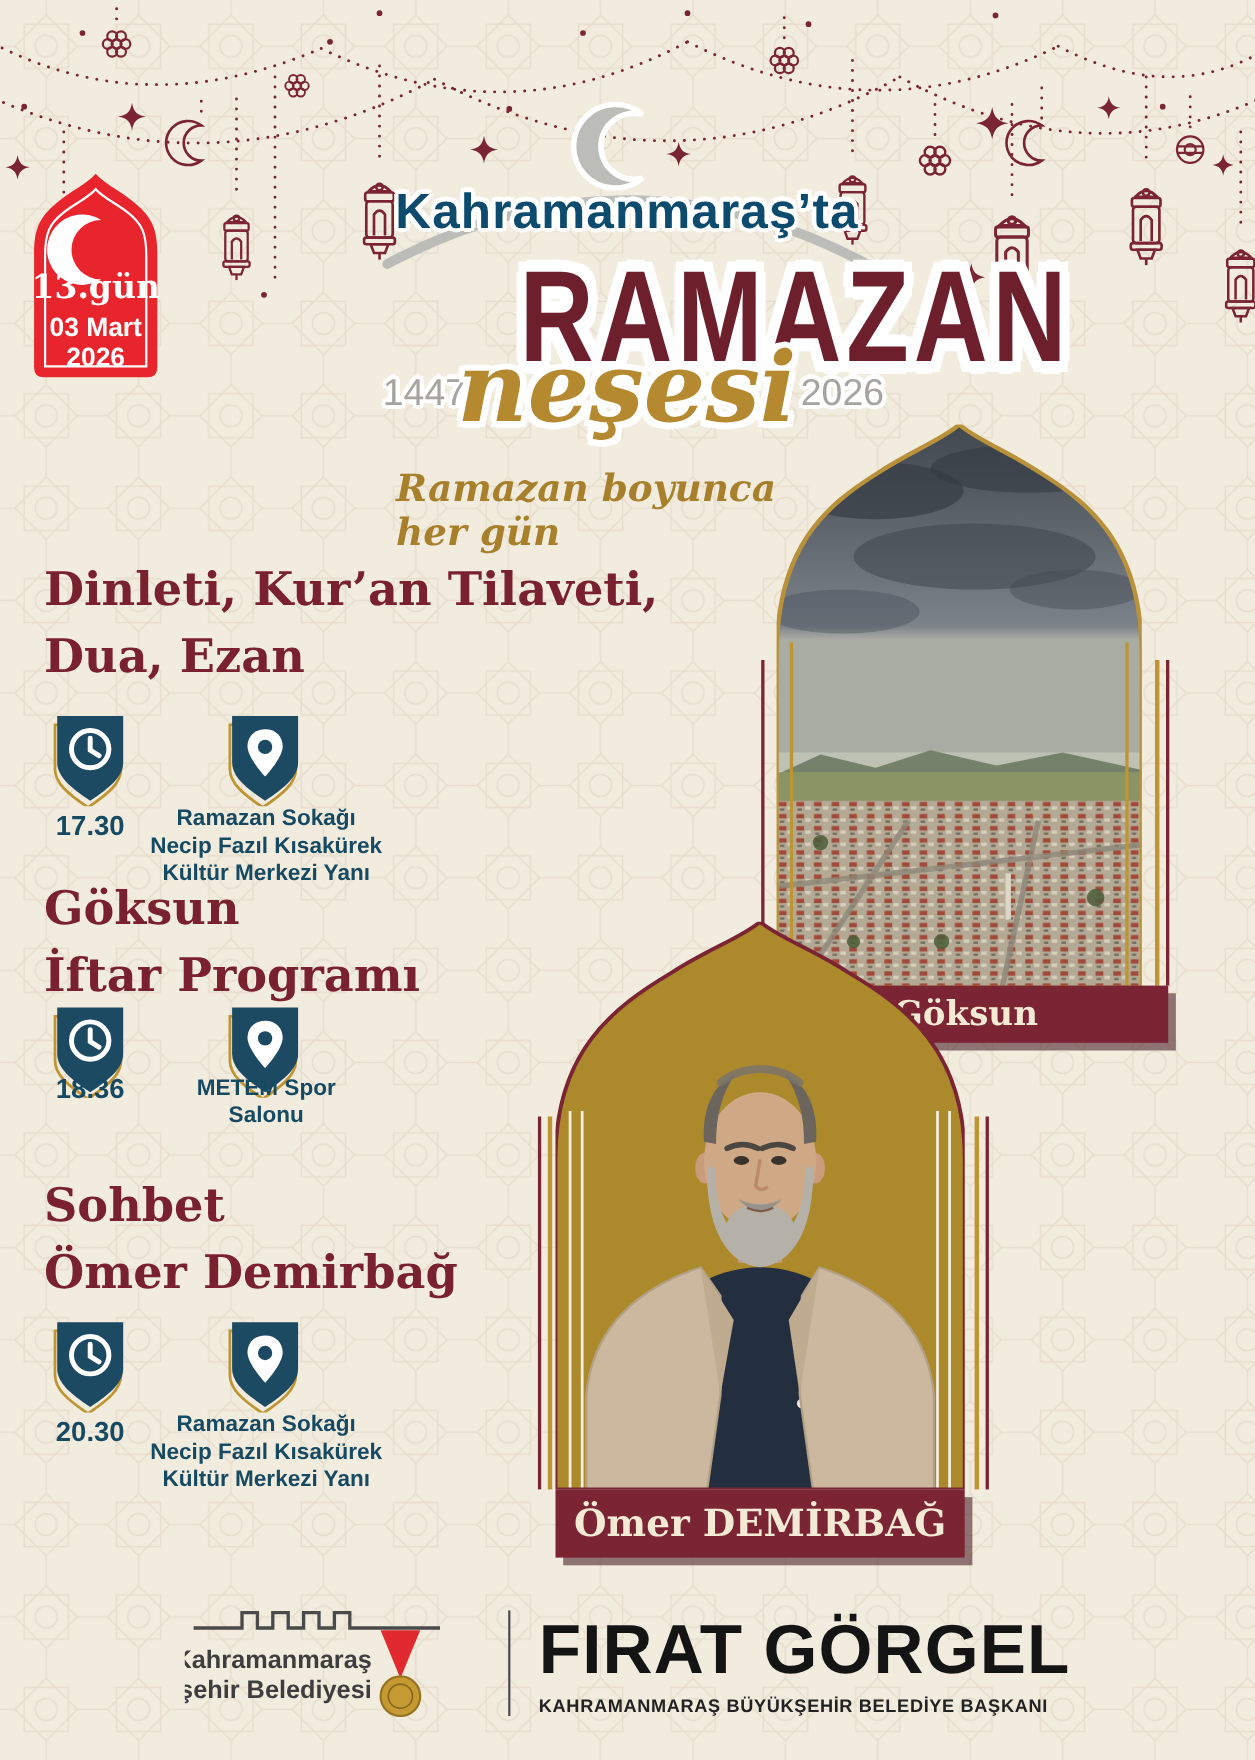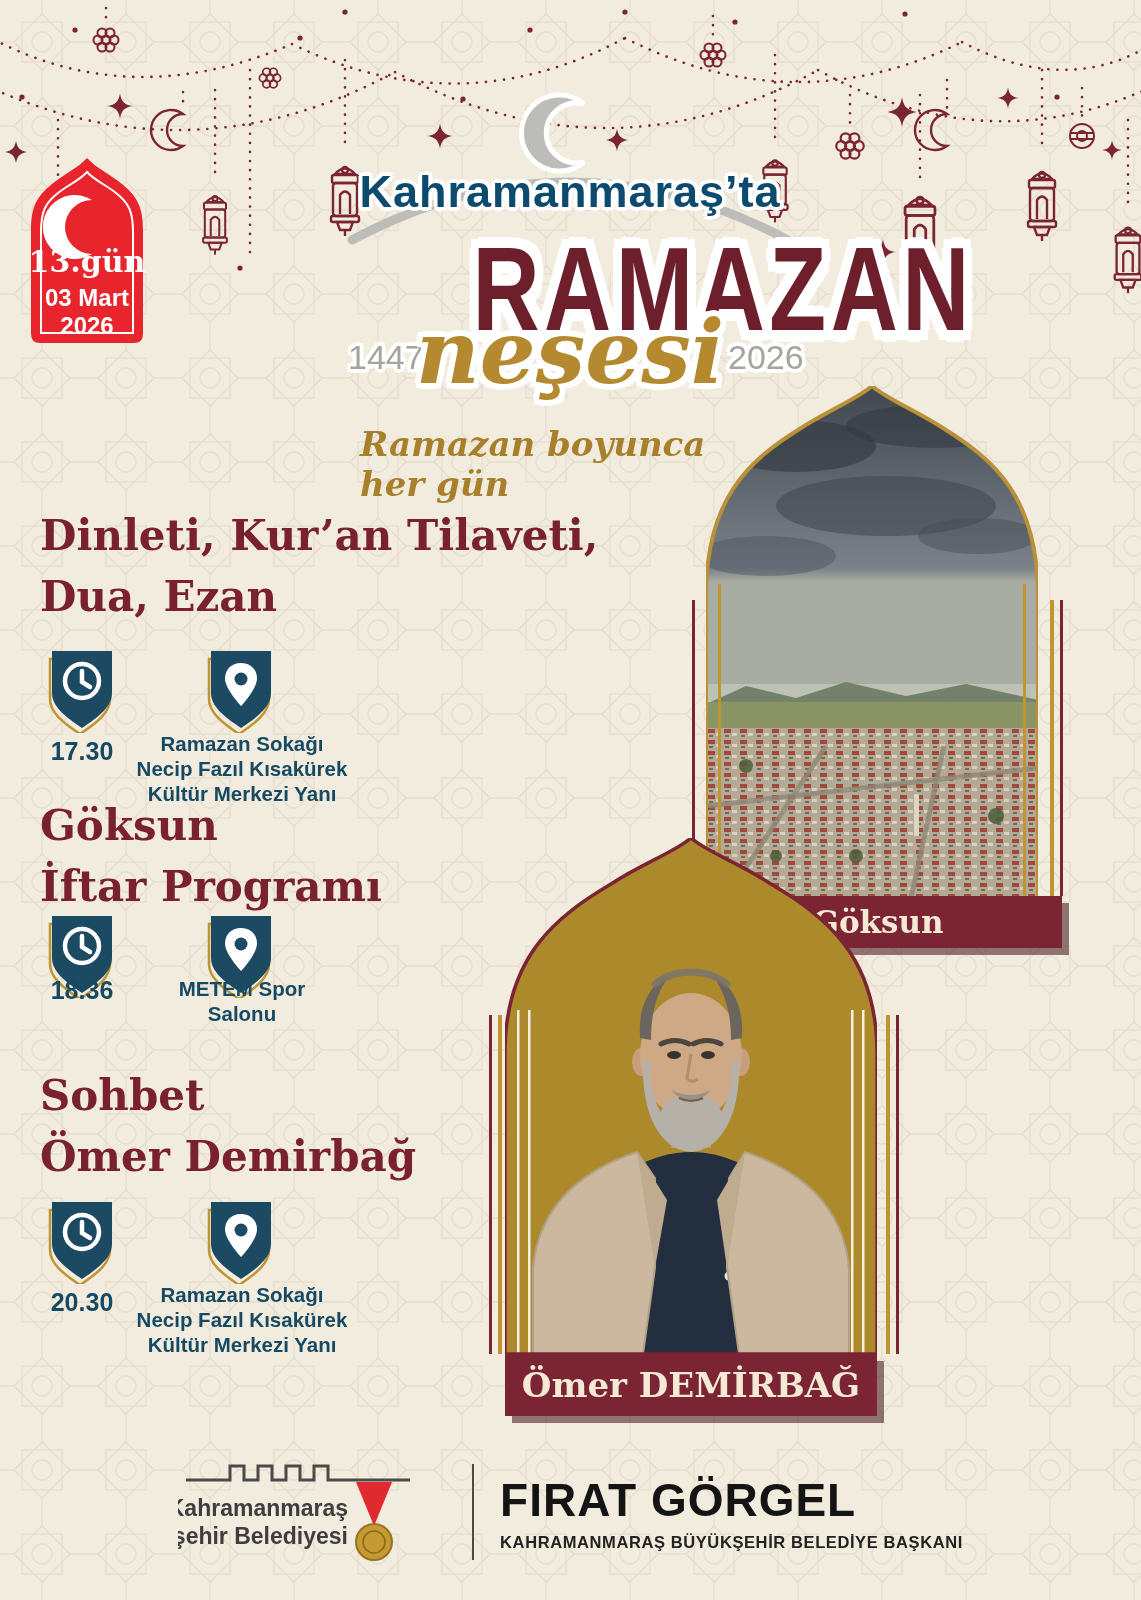--- a/index.html
+++ b/index.html
@@ -36,21 +36,21 @@
   .ev-time{width:130px;text-align:center;font-size:25px;font-weight:bold;color:#164a63;z-index:3;}
   .ev-loc{width:260px;text-align:center;font-size:20.5px;font-weight:bold;color:#164a63;line-height:1.22;z-index:3;}
   .badge{width:78px;height:88px;z-index:3;}
   
   .band{background:#7b2433;box-shadow:7px 7px 0 rgba(62,16,24,.55);display:flex;align-items:center;justify-content:center;
         font-family:"DejaVu Serif","Liberation Serif",serif;font-weight:bold;color:#f3e9d4;}
   .vline{z-index:1;}
   
   .footer{left:0;top:1452px;width:100%;display:flex;justify-content:center;align-items:center;gap:26px;z-index:5;}
   .divider{width:2px;height:96px;background:#4b4b4b;}
-  .mayor-name{font-size:46px;font-weight:900;color:#141414;letter-spacing:1px;
+  .mayor-name{font-size:63px;font-weight:900;color:#141414;letter-spacing:1px;
               font-family:"Liberation Sans","DejaVu Sans",sans-serif;}
   .mayor-title{margin-top:6px;font-size:16.5px;font-weight:bold;color:#222;letter-spacing:0.6px;}
 </style>
 </head>
 <body>
 
 <div class="poster">
 
   <svg class="abs" width="1141" height="1600" style="left:0;top:0;opacity:.55;">
     <defs>

